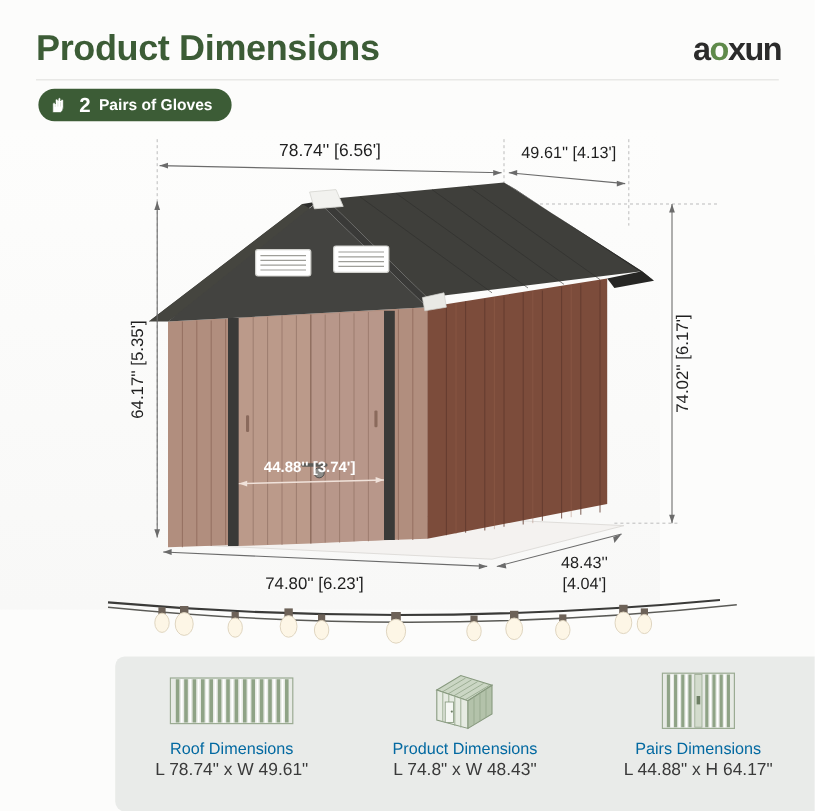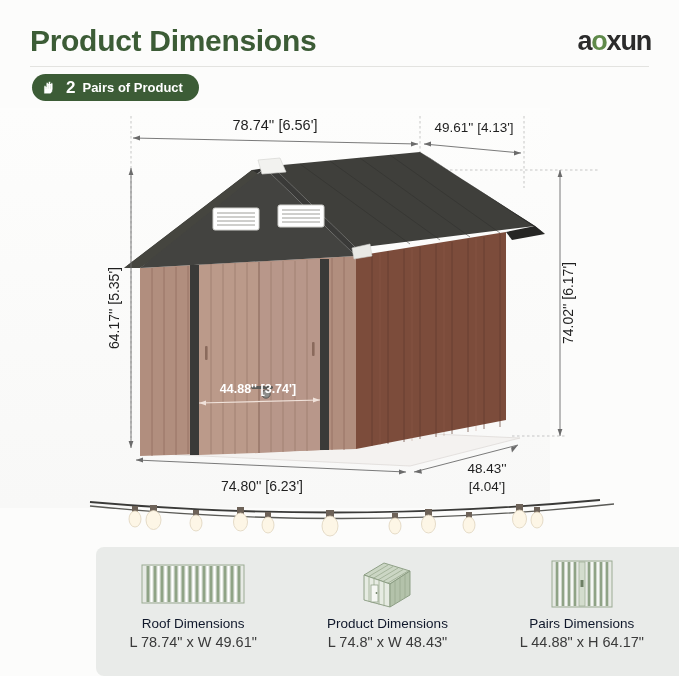--- a/index.html
+++ b/index.html
@@ -74,21 +74,21 @@
   }
   .cell {
     flex: 1 1 0;
     display: flex; flex-direction: column;
     align-items: center; justify-content: flex-start;
     padding-top: 12px;
   }
   .cell .ico { height: 50px; display:flex; align-items:center; justify-content:center; }
   .cell .cap {
     margin-top: 7px;
-    font-size: 13.5px; color: #0f172a;
+    font-size: 13.5px; color: #0369a1;
     white-space: nowrap;
   }
   .cell .val {
     margin-top: 3px;
     font-size: 14.5px; color: #3a3a3a;
     white-space: nowrap;
   }
 
   .dim-txt { font-family: "Liberation Sans", sans-serif; }
 </style>
@@ -107,21 +107,21 @@
     <div id="rule"></div>
 
     <div id="badge">
       <span class="glove">
         <svg viewBox="0 0 24 24" width="19" height="19">
           <path d="M5 20 L5 11 Q5 9.4 6.4 9.4 Q7.8 9.4 7.8 11 L7.8 7.2 Q7.8 5.6 9.2 5.6 Q10.6 5.6 10.6 7.2 L10.6 6 Q10.6 4.4 12 4.4 Q13.4 4.4 13.4 6 L13.4 7.6 Q13.4 6 14.8 6 Q16.2 6 16.2 7.6 L16.2 14 Q16.2 18 13 20 Z" fill="#ffffff" stroke="#3c5c36" stroke-width="0.7"></path>
           <path d="M7.6 10.8 L7.6 14 M10.4 8.2 L10.4 13.6 M13.2 8.8 L13.2 13.6" stroke="#cfd8cb" stroke-width="0.7" fill="none"></path>
         </svg>
       </span>
       <span class="count">2</span>
-      <span class="txt">Pairs of Product</span>
+      <span class="txt">Pairs of Gloves</span>
     </div>
   </div>
 
   <div id="illus">
     <svg width="679" height="400" viewBox="0 0 679 400">
 
       <g stroke="#b9b9b9" stroke-width="0.8" stroke-dasharray="2.5,2.5" fill="none">
         <line x1="131" y1="8" x2="131" y2="330"></line>
         <line x1="420" y1="8" x2="420" y2="80"></line>
         <line x1="524" y1="8" x2="524" y2="80"></line>

